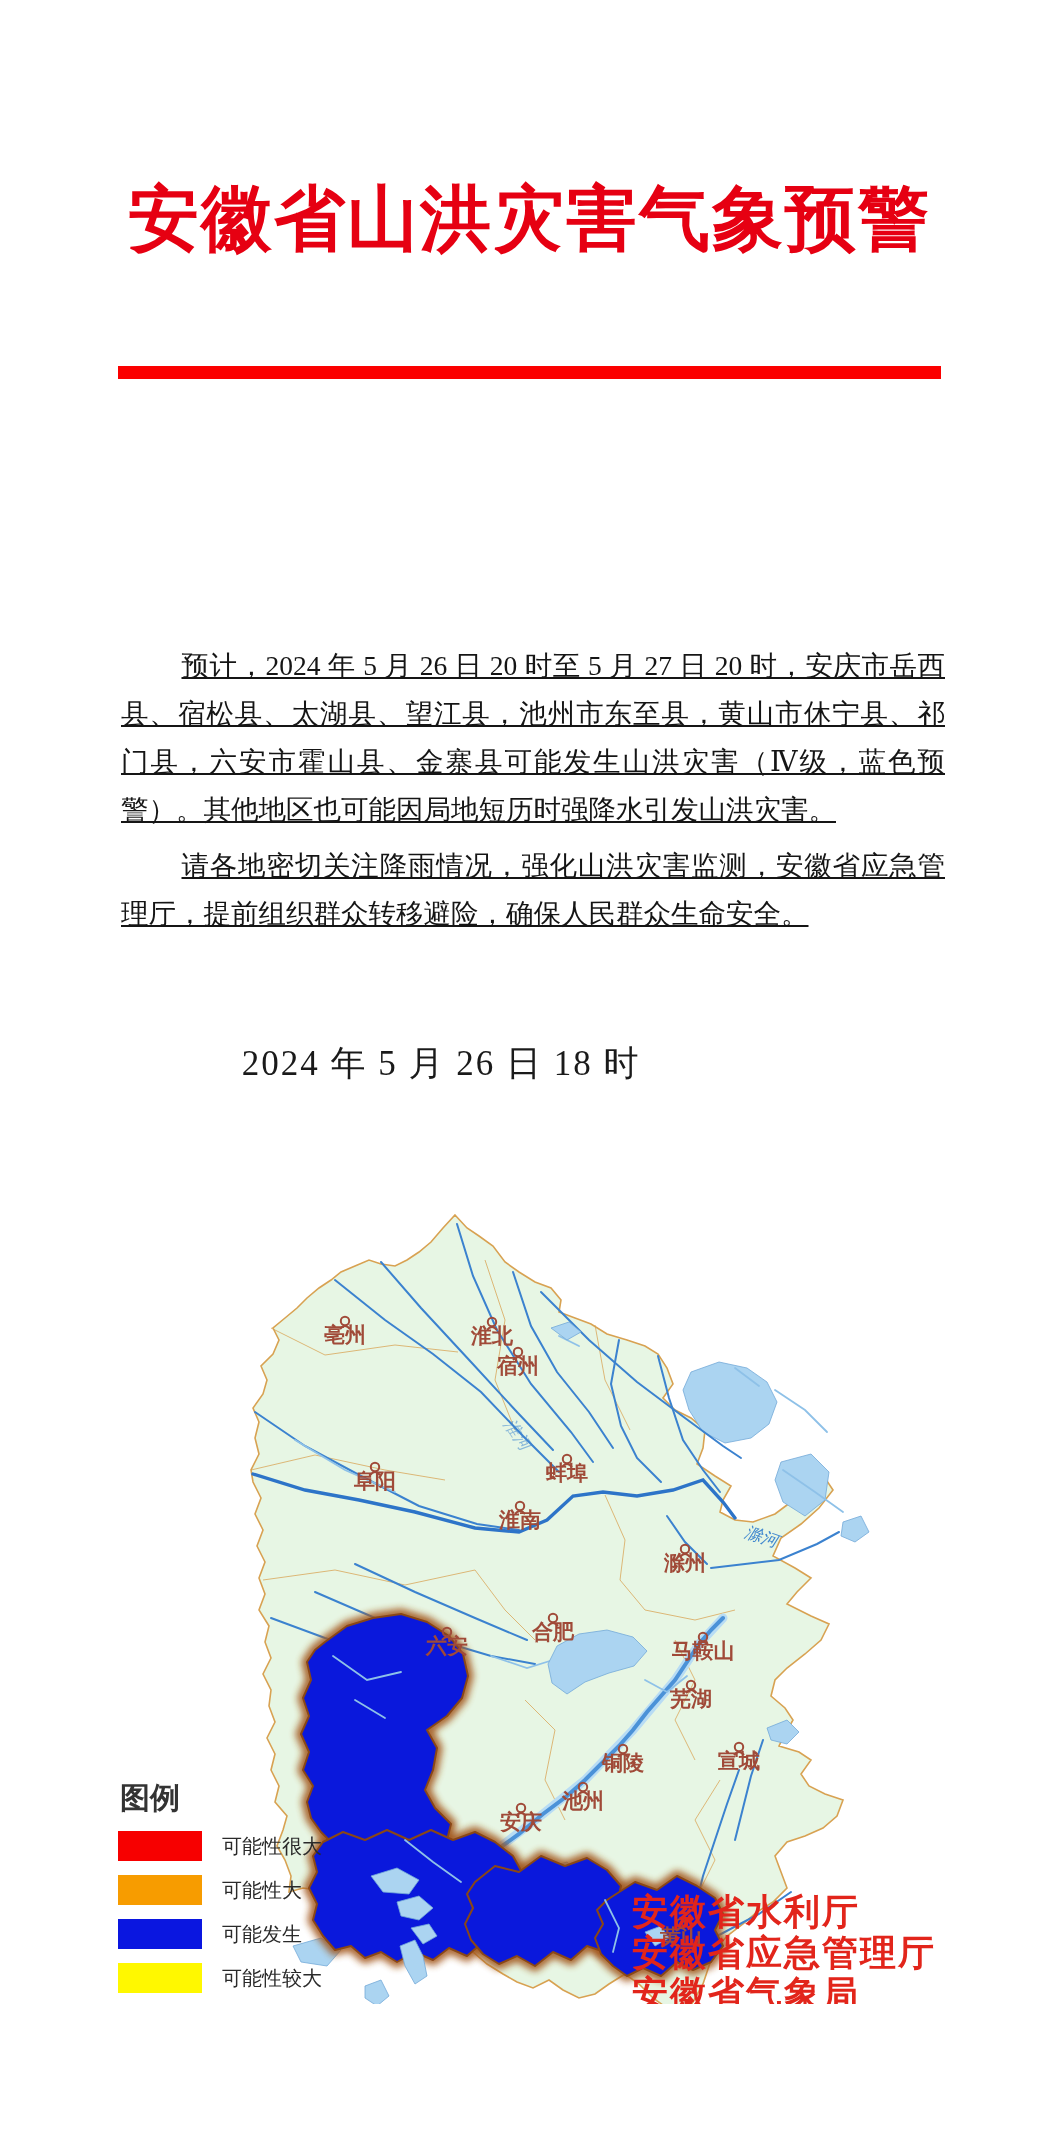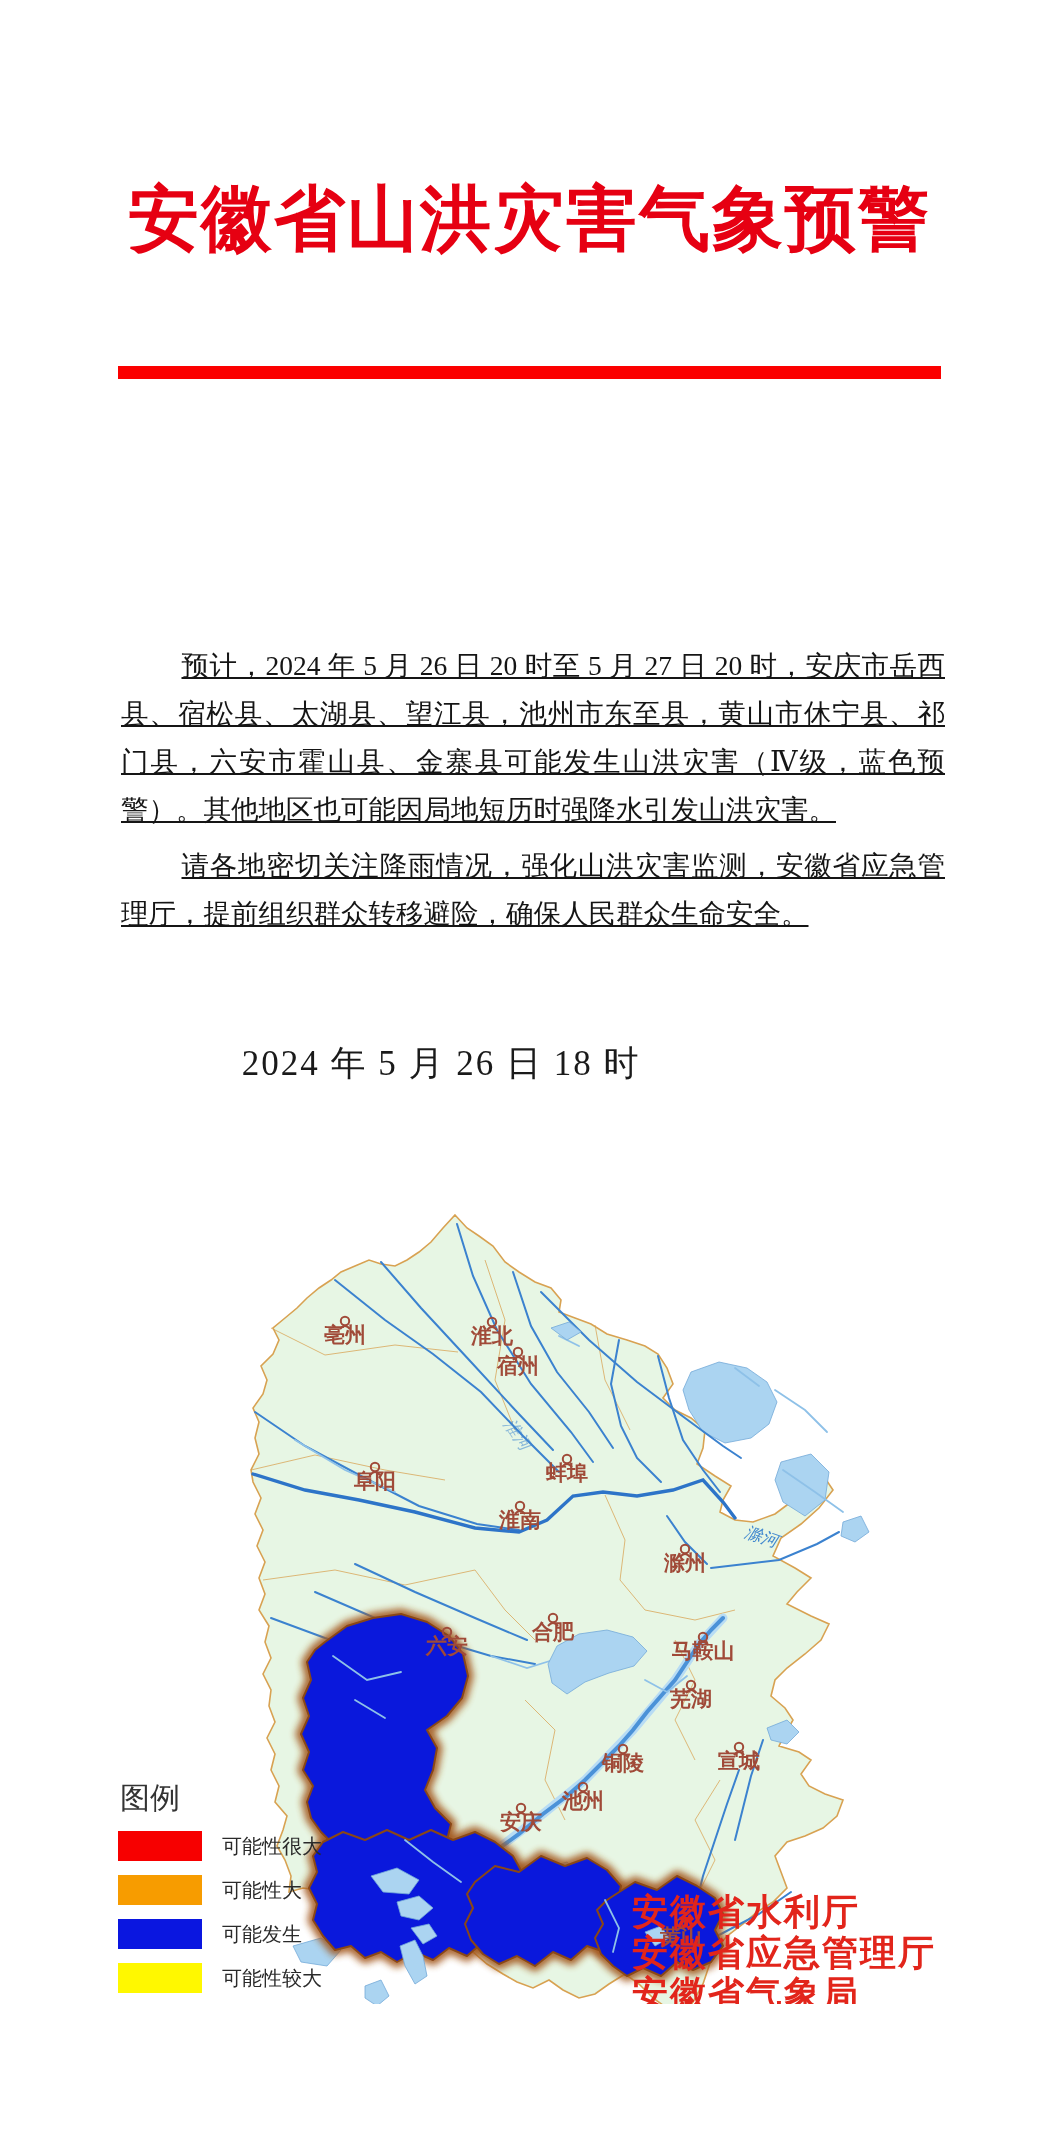--- a/index.html
+++ b/index.html
@@ -14,21 +14,21 @@
            font-weight:bold;font-size:34px;line-height:58px;color:#000;letter-spacing:1px;}
   .para{position:absolute;left:121px;width:824px;margin:0;font-size:27.5px;line-height:48px;
         text-align:justify;text-indent:2.2em;color:#151515;text-decoration:underline;}
   .p1{top:642px;}
   .p2{top:842px;}
   .dateline{position:absolute;top:1040px;left:0;width:882px;text-align:center;
             font-size:35px;color:#1a1a1a;letter-spacing:2px;}
   .map-svg{position:absolute;left:175px;top:1140px;width:730px;height:900px;}
   .legend{position:absolute;left:118px;top:1778px;width:320px;}
   .legend-title{font-family:"Liberation Sans","DejaVu Sans",sans-serif;
-                font-size:30px;font-weight:normal;color:#333;margin:0 0 12px 2px;}
+                font-size:30px;font-weight:bold;color:#333;margin:0 0 12px 2px;}
   .legend-row{display:flex;align-items:center;margin-bottom:14px;height:30px;}
   .legend-swatch{width:84px;height:30px;flex:0 0 84px;}
   .legend-label{margin-left:20px;font-family:"Liberation Sans","DejaVu Sans",sans-serif;
                 font-size:20px;color:#2a2a2a;}
   .signature{position:absolute;top:1892px;right:123px;
              font-size:36px;font-weight:bold;line-height:41px;letter-spacing:2px;}
   
   .province{fill:#e7f6e4;stroke:#d8a252;stroke-width:1.6;}
   .inner-border{fill:none;stroke:#d8a252;stroke-width:1;opacity:.75;}
   .river{fill:none;stroke:#3b82cf;stroke-width:2;stroke-linecap:round;}

